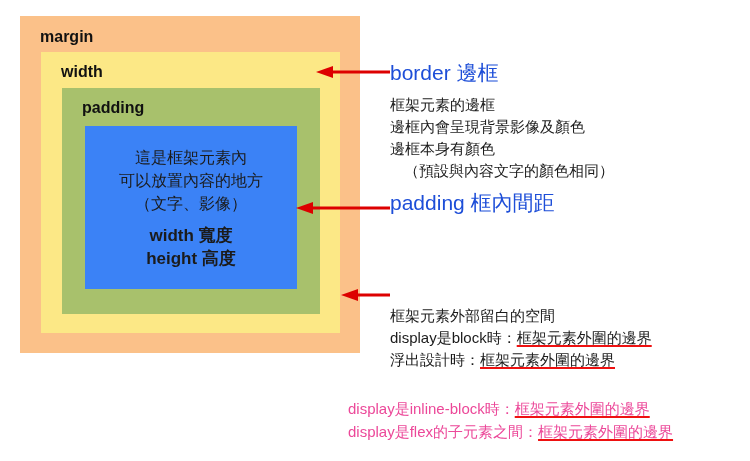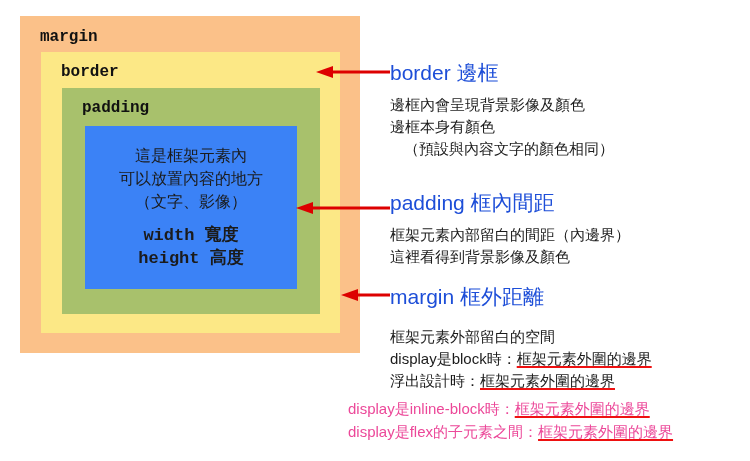--- a/index.html
+++ b/index.html
@@ -15,21 +15,20 @@
     position: relative;
   }
 
   
   #boxmodel {
     position: absolute;
     left: 20px;
     top: 16px;
     width: 380px;
     height: 337px;
-    font-family: Liberation Mono, monospace;
   }
   .box {
     position: absolute;
     box-sizing: border-box;
   }
   .box-label {
     font-weight: bold;
     font-size: 16px;
     color: #111111;
     line-height: 1;
@@ -163,21 +162,21 @@
 </head>
 <body>
 
 <div id="boxmodel">
 
   <div class="box" id="margin-box">
     <span class="box-label" id="margin-label">margin</span>
   </div>
 
   <div class="box" id="border-box">
-    <span class="box-label" id="border-label">border</span>
+    <span class="box-label" id="border-label">width</span>
   </div>
 
   <div class="box" id="padding-box">
     <span class="box-label" id="padding-label">padding</span>
   </div>
 
   <div class="box" id="content-box">
     <div class="content-line">這是框架元素內</div>
     <div class="content-line">可以放置內容的地方</div>
     <div class="content-line">（文字、影像）</div>
@@ -205,36 +204,32 @@
 <div class="arrow" id="arrow-margin">
   <svg width="49" height="14" viewBox="0 0 49 14">
     <line x1="16" y1="7" x2="49" y2="7" stroke="#dd0000" stroke-width="3"></line>
     <polygon points="0,7 17,1 17,13" fill="#dd0000"></polygon>
   </svg>
 </div>
 
 <div class="annotation" id="annot-border">
   <div class="annot-title">border 邊框</div>
   <div class="annot-body">
+    <div>框架元素的邊框</div>
     <div>邊框內會呈現背景影像及顏色</div>
     <div>邊框本身有顏色</div>
     <div class="indent">（預設與內容文字的顏色相同）</div>
   </div>
 </div>
 
 <div class="annotation" id="annot-padding">
   <div class="annot-title">padding 框內間距</div>
-  <div class="annot-body">
-    <div>框架元素內部留白的間距（內邊界）</div>
-    <div>這裡看得到背景影像及顏色</div>
-  </div>
 </div>
 
 <div class="annotation" id="annot-margin">
-  <div class="annot-title">margin 框外距離</div>
   <div class="annot-body">
     <div>框架元素外部留白的空間</div>
     <div>
       <span>display是block時：</span><span class="u-red">框架元素外圍的邊界</span>
     </div>
     <div>
       <span>浮出設計時：</span><span class="u-red">框架元素外圍的邊界</span>
     </div>
   </div>
 </div>

